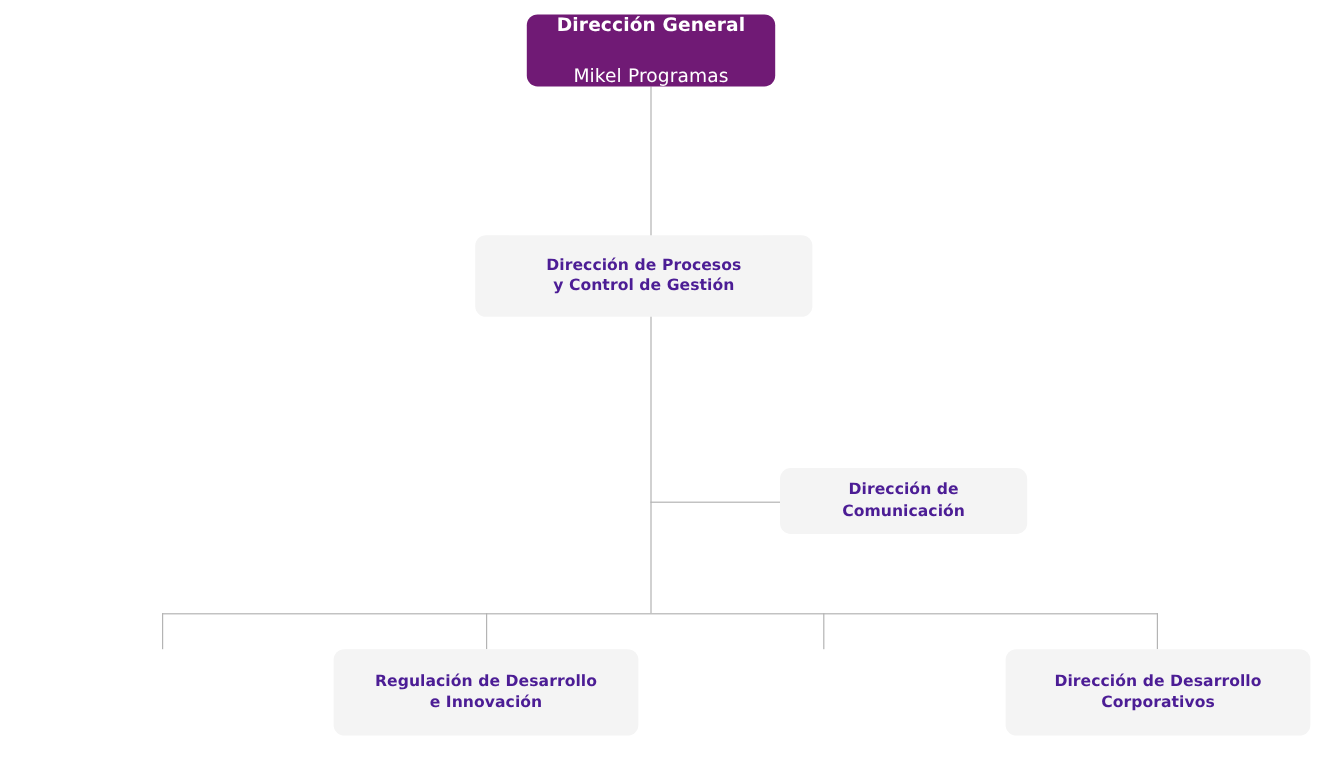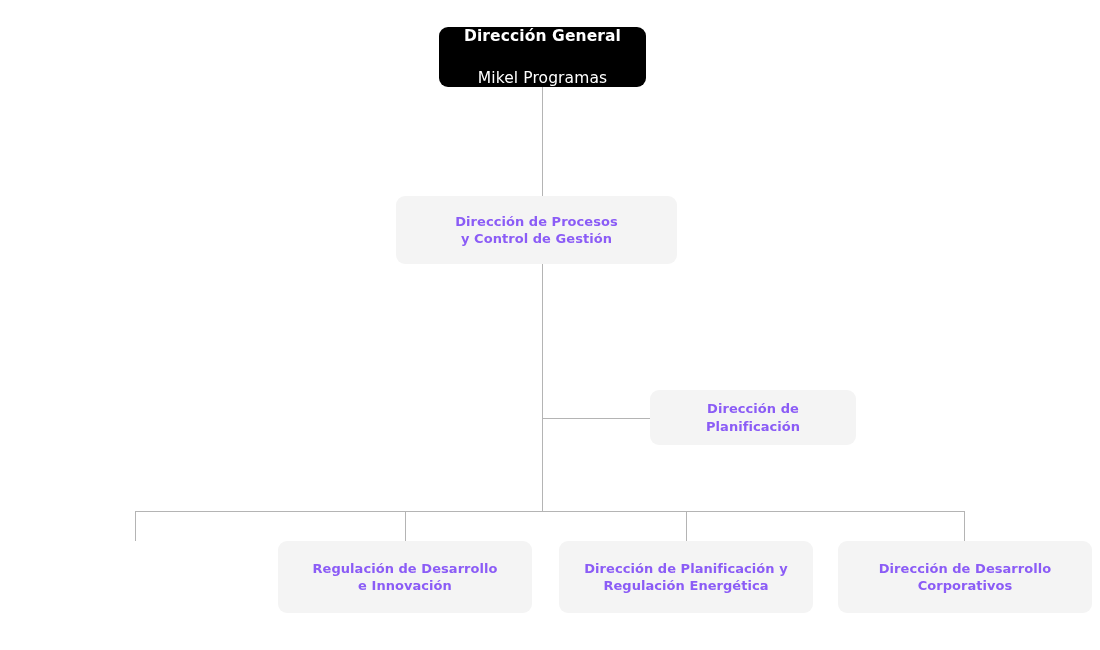--- a/index.html
+++ b/index.html
@@ -45,22 +45,21 @@
   .node .node-label {
     display: block;
     width: 100%;
     padding: 0 10px;
     box-sizing: border-box;
     white-space: pre-line;
   }
 
   
   .node.root {
-    background: #000000;
-    margin-top: 15px;
+    background: #701a75;
   }
   .node.root .node-title {
     display: block;
     color: #ffffff;
     font-weight: bold;
     font-size: 15.5px;
     letter-spacing: .1px;
   }
   .node.root .node-person {
     display: block;
@@ -68,21 +67,21 @@
     font-weight: normal;
     font-size: 15.5px;
     letter-spacing: .1px;
   }
 
   
   .node.unit {
     background: #f4f4f4;
   }
   .node.unit .node-label {
-    color: #8b5cf6;
+    color: #4c1d95;
     font-weight: bold;
     font-size: 13px;
     letter-spacing: .05px;
   }
 </style>
 </head>
 <body>
 
 <div id="org-chart">
 
@@ -103,32 +102,28 @@
       <span class="node-person">Mikel Programas</span>
     </span>
   </div>
 
   <div class="node unit" style="left:396px; top:196px; width:281px; height:68px;">
     <span class="node-label">Dirección de Procesos
 y Control de Gestión</span>
   </div>
 
   <div class="node unit" style="left:650px; top:390px; width:206px; height:55px;">
-    <span class="node-label">Dirección de Planificación</span>
+    <span class="node-label">Dirección de Comunicación</span>
   </div>
 
 
   <div class="node unit" style="left:278px; top:541px; width:254px; height:72px;">
     <span class="node-label">Regulación de Desarrollo
 e Innovación</span>
   </div>
 
-  <div class="node unit" style="left:559px; top:541px; width:254px; height:72px;">
-    <span class="node-label">Dirección de Planificación y
-Regulación Energética</span>
-  </div>
 
   <div class="node unit" style="left:838px; top:541px; width:254px; height:72px;">
     <span class="node-label">Dirección de Desarrollo
 Corporativos</span>
   </div>
 
 </div>
 
 </body></html>

